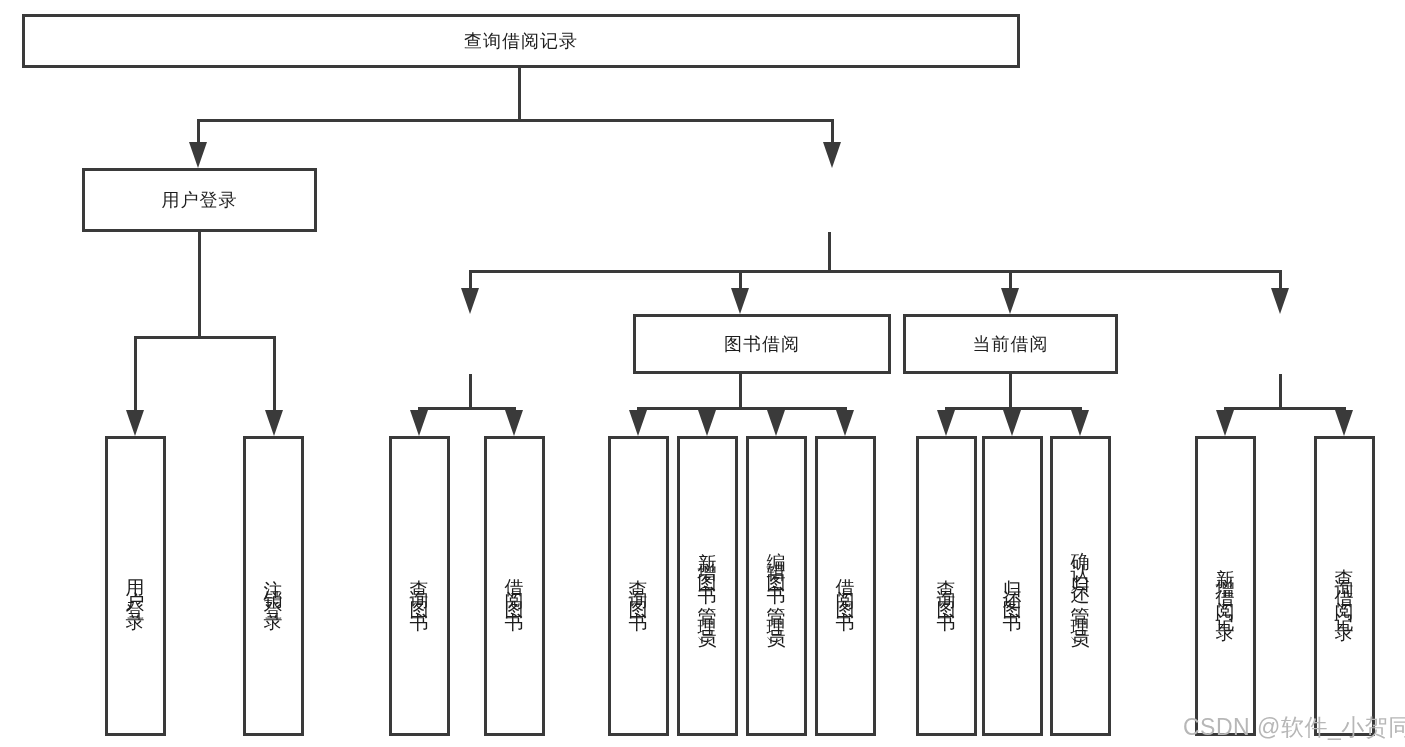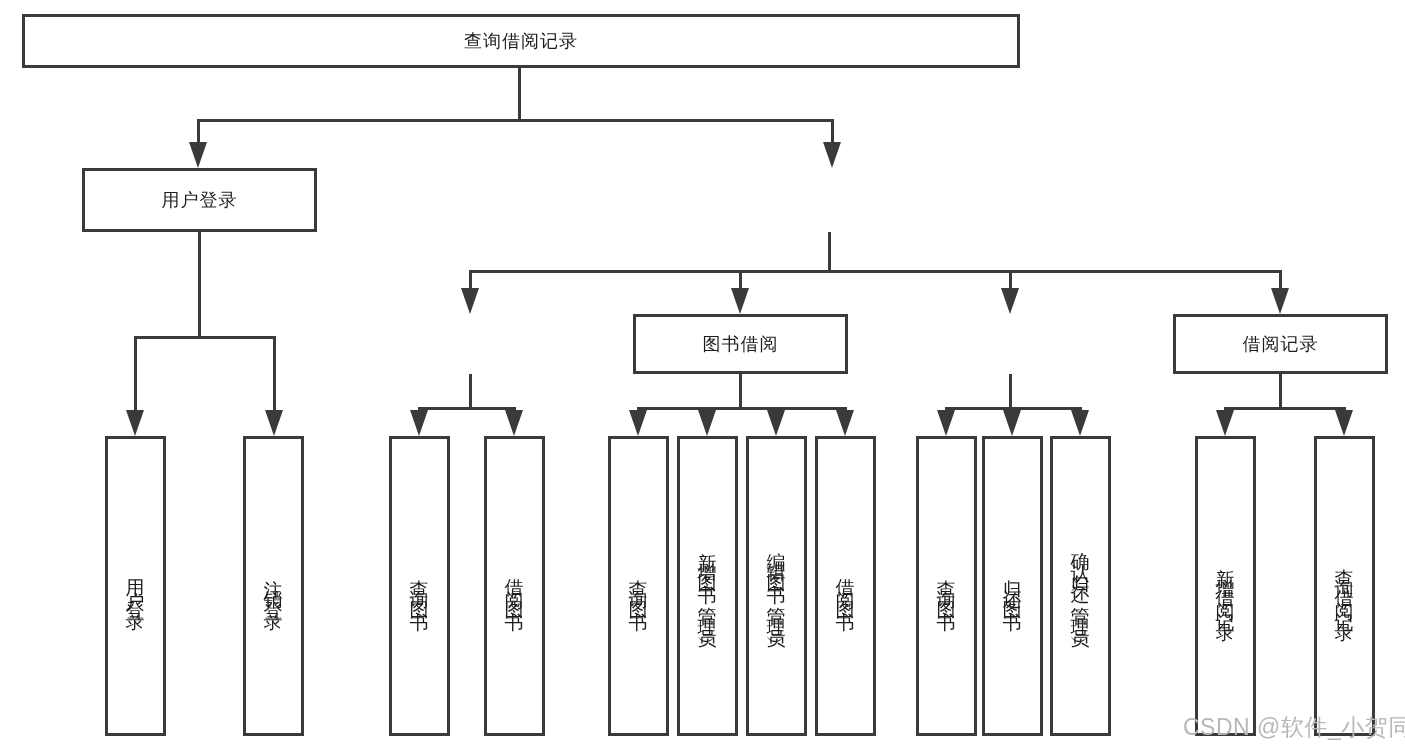--- a/index.html
+++ b/index.html
@@ -86,25 +86,25 @@
   <div class="hline" style="left:469px;top:270px;width:813px;"></div>
   <div class="vline" style="left:469px;top:270px;height:22px;"></div>
   <div class="arr" style="left:461px;top:288px;"></div>
   <div class="vline" style="left:739px;top:270px;height:22px;"></div>
   <div class="arr" style="left:731px;top:288px;"></div>
   <div class="vline" style="left:1009px;top:270px;height:22px;"></div>
   <div class="arr" style="left:1001px;top:288px;"></div>
   <div class="vline" style="left:1279px;top:270px;height:22px;"></div>
   <div class="arr" style="left:1271px;top:288px;"></div>
 
-  <div class="hbox" style="left:633px;top:314px;width:215px;height:60px;">
+  <div class="hbox" style="left:633px;top:314px;width:258px;height:60px;">
     <span>图书借阅</span>
   </div>
-  <div class="hbox" style="left:1173px;top:314px;width:215px;height:60px;">
-    <span>借阅记录</span>
+  <div class="hbox" style="left:903px;top:314px;width:215px;height:60px;">
+    <span>当前借阅</span>
   </div>
 
   <div class="vline" style="left:469px;top:374px;height:34px;"></div>
   <div class="hline" style="left:418px;top:407px;width:98px;"></div>
   <div class="vline" style="left:418px;top:407px;height:6px;"></div>
   <div class="arr" style="left:410px;top:410px;"></div>
   <div class="vline" style="left:513px;top:407px;height:6px;"></div>
   <div class="arr" style="left:505px;top:410px;"></div>
 
   <div class="vline" style="left:739px;top:374px;height:34px;"></div>

